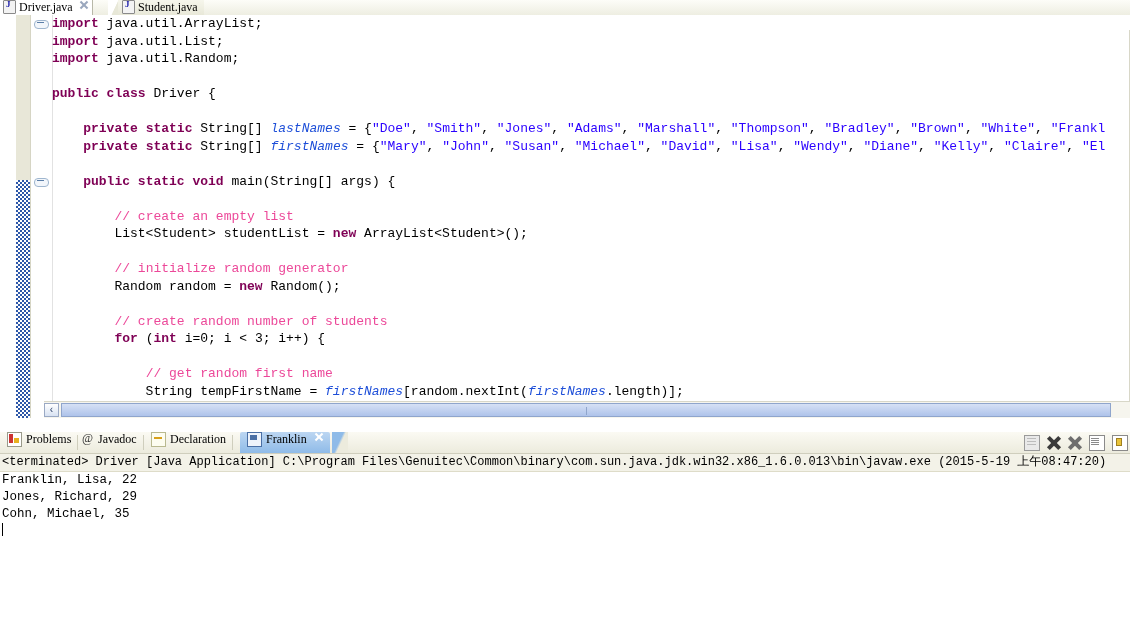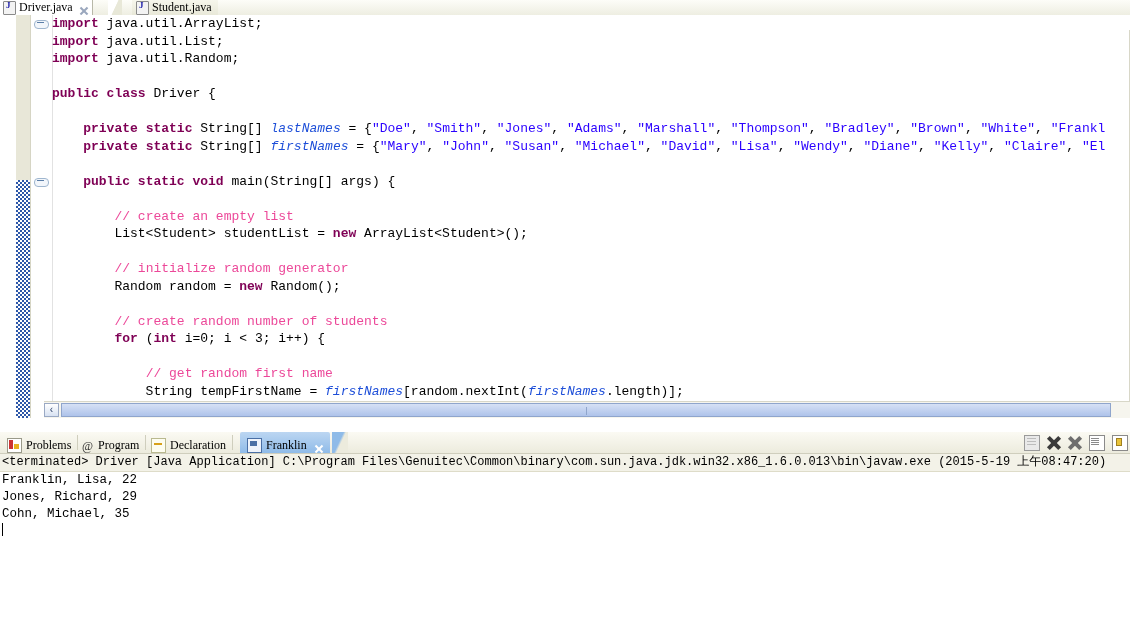--- a/index.html
+++ b/index.html
@@ -6,25 +6,25 @@
   body{
     width:1130px;height:635px;overflow:hidden;
     font-family:"Liberation Sans", sans-serif;
     font-size:12px;color:#000;
   }
   #app{position:relative;width:1130px;height:635px;background:#fff;}
 
   
   .tabbar{position:absolute;left:0;top:0;width:1130px;height:15px;
      background:linear-gradient(#fdfdf8,#eeeee2);overflow:hidden;}
-  .tab{position:absolute;top:0;height:15px;display:flex;align-items:flex-end;
+  .tab{position:absolute;top:0;height:15px;display:flex;align-items:flex-start;
      font-family:"Liberation Serif", serif;font-size:12px;white-space:nowrap;}
   .tab.active{left:0;padding:0 4px 0 3px;background:#ffffff;
      border-right:1px solid #b8b8a8;}
-  .tab.inactive{left:132px;padding:0 6px 0 4px;
+  .tab.inactive{left:118px;padding:0 6px 0 4px;
      background:linear-gradient(#f6f6ec,#e8e8d8);}
   .tab .tlabel{margin-left:3px;color:#000;}
   .jicon{width:11px;height:12px;background:#f3f3f3;border:1px solid #8a8a8a;
      display:inline-block;position:relative;border-radius:1px;flex:0 0 auto;}
   .jicon:after{content:"J";position:absolute;left:2px;top:-2px;font-size:9px;
      font-weight:bold;color:#2222aa;font-family:"Liberation Serif",serif;}
   .tabx{margin-left:6px;width:9px;height:9px;position:relative;flex:0 0 auto;}
   .tabx:before,.tabx:after{content:"";position:absolute;left:0;top:4px;
      width:10px;height:2px;background:#9aa7bd;}
   .tabx:before{transform:rotate(45deg);}
@@ -78,21 +78,21 @@
   .hs-arrow.l{left:0;} .hs-arrow.r{right:0;}
   .hs-thumb{position:absolute;left:17px;top:1px;width:1050px;height:14px;
      background:linear-gradient(#d6e1f5,#aec3ea);border:1px solid #8fa5cc;box-sizing:border-box;}
   .hs-grip{position:absolute;left:50%;top:3px;width:2px;height:8px;
      background:repeating-linear-gradient(90deg,#8fa5cc 0 1px,transparent 1px 2px);}
 
   
   .viewstack{position:absolute;left:0;top:432px;width:1130px;height:203px;background:#fff;}
   .vs-tabbar{position:absolute;left:0;top:0;width:1130px;height:21px;
      background:linear-gradient(#fbfaf3,#ecebdd);border-bottom:1px solid #cfcebd;}
-  .vtab{position:absolute;top:0;height:21px;display:flex;align-items:flex-end;gap:4px;
+  .vtab{position:absolute;top:0;height:21px;display:flex;align-items:flex-start;gap:4px;
      padding:0 7px;font-family:"Liberation Serif",serif;font-size:12px;white-space:nowrap;}
   .vtab.sel{background:linear-gradient(#bcd6f2,#8fbbe8);
      border-top-left-radius:2px;border-top-right-radius:2px;}
   .vtab .vsep{position:absolute;right:0;top:3px;width:1px;height:15px;background:#cfcebd;}
   .ic{width:13px;height:13px;position:relative;flex:0 0 auto;}
   .ic-problems{background:#fff;border:1px solid #9a9a8a;}
   .ic-problems:after{content:"";position:absolute;left:1px;top:1px;width:4px;height:9px;background:#cc3333;}
   .ic-problems:before{content:"";position:absolute;left:6px;top:5px;width:5px;height:5px;background:#e8b020;}
   .ic-javadoc{font-size:12px;color:#333;line-height:13px;text-align:center;}
   .ic-decl{background:#fdfdf0;border:1px solid #b9b98f;}
@@ -185,21 +185,21 @@
 
   <div class="viewstack">
     <div class="vs-tabbar">
       <div class="vtab" style="left:0">
         <span class="ic ic-problems"></span>
         <span>Problems</span>
         <span class="vsep"></span>
       </div>
       <div class="vtab" style="left:74px">
         <span class="ic ic-javadoc">@</span>
-        <span>Program</span>
+        <span>Javadoc</span>
         <span class="vsep"></span>
       </div>
       <div class="vtab" style="left:144px">
         <span class="ic ic-decl"></span>
         <span>Declaration</span>
         <span class="vsep"></span>
       </div>
       <div class="vtab sel" style="left:240px">
         <span class="ic ic-console"></span>
         <span>Franklin</span>

